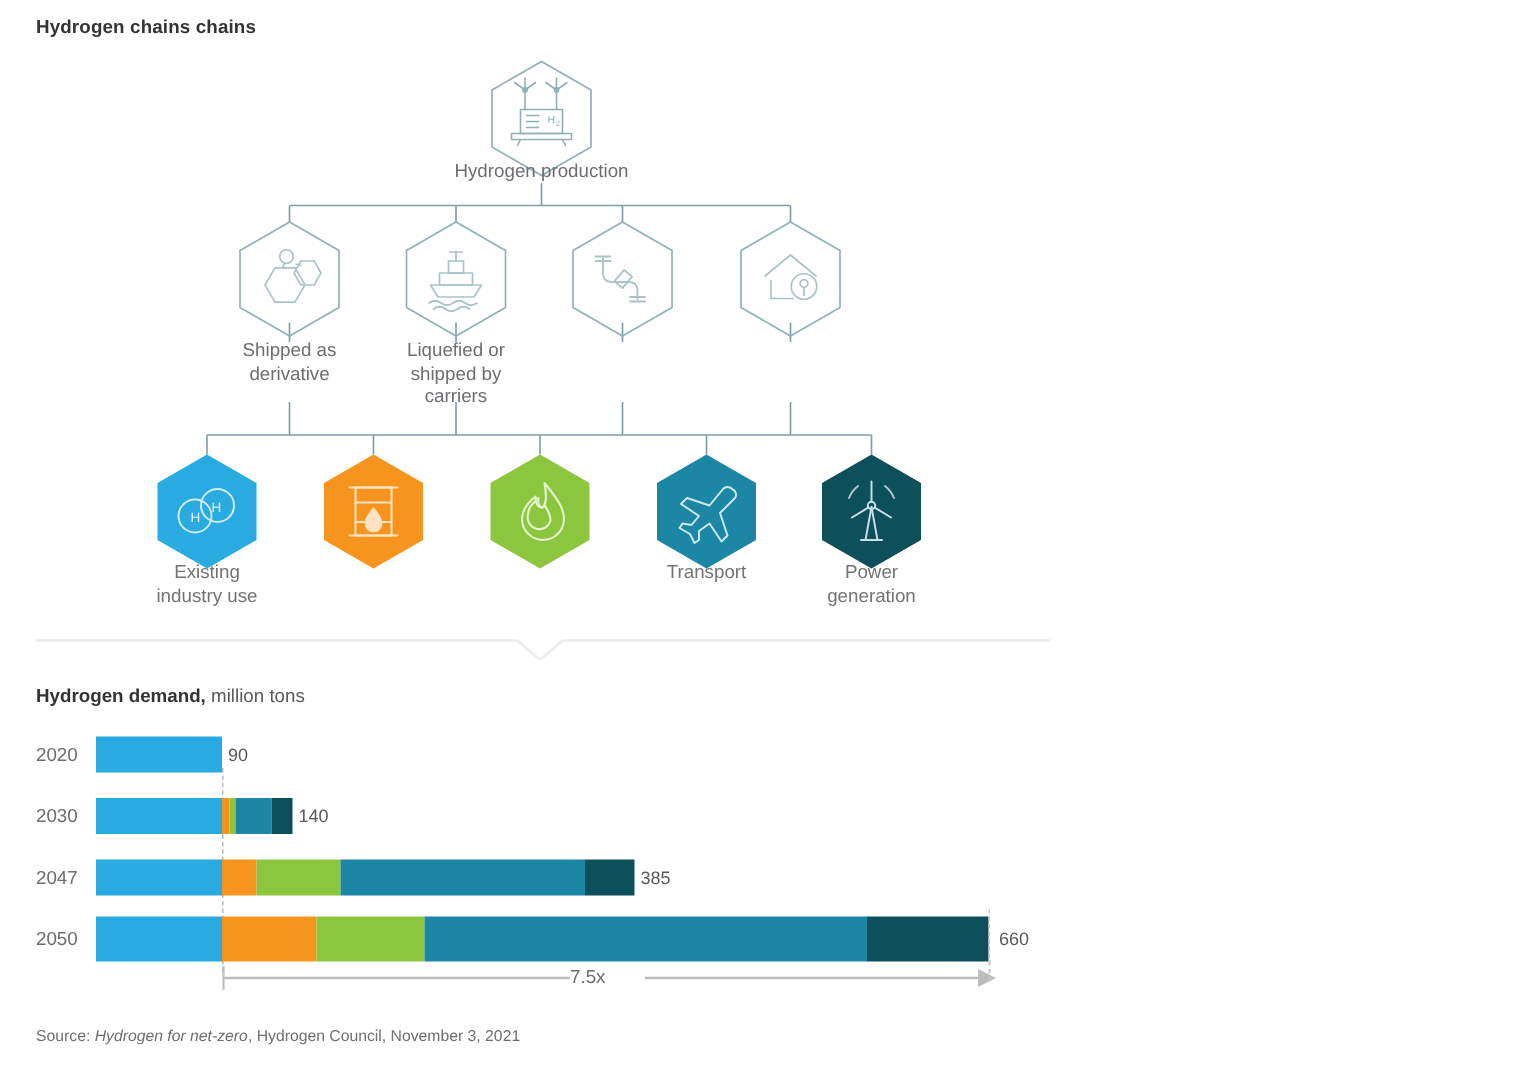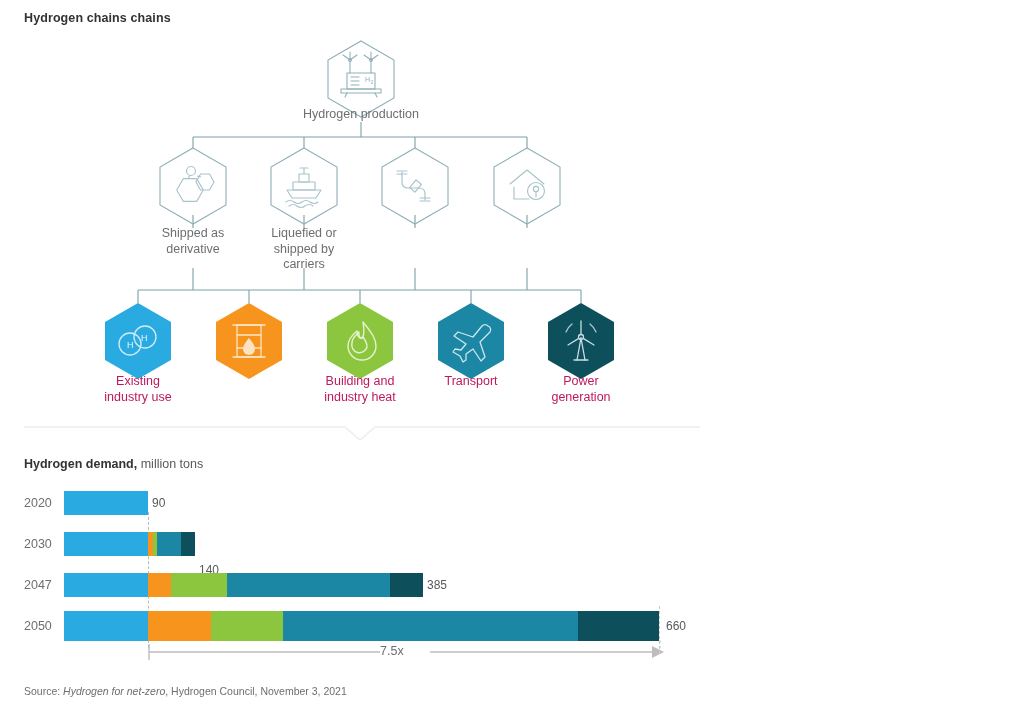--- a/index.html
+++ b/index.html
@@ -17,21 +17,21 @@
   }
 
   
   .diagram{position:absolute;left:0;top:0;width:1024px;height:440px;}
 
   
   .nlabel{
     position:absolute;text-align:center;font-size:12.5px;color:#6d6e71;
     line-height:15.5px;white-space:pre-line;
   }
-  .nlabel.dark{color:#be185d;}
+  .nlabel.dark{color:#737373;}
 
   
   .chart-title{
     position:absolute;left:24px;top:457px;font-size:12.5px;color:#333;
   }
   .chart-title b{font-weight:bold;}
   .chart-title span{font-weight:normal;color:#58595b;}
 
   .rowlabel{
     position:absolute;font-size:12.5px;color:#6d6e71;text-align:left;
@@ -249,22 +249,20 @@
   <div class="nlabel" style="left:281px;top:107px;width:160px;">Hydrogen production</div>
 
   <div class="nlabel" style="left:133px;top:226px;width:120px;">Shipped as
 derivative</div>
   <div class="nlabel" style="left:244px;top:226px;width:120px;">Liquefied or
 shipped by
 carriers</div>
 
   <div class="nlabel dark" style="left:83px;top:374px;width:110px;">Existing
 industry use</div>
-  <div class="nlabel dark" style="left:300px;top:374px;width:120px;">Building and
-industry heat</div>
   <div class="nlabel dark" style="left:411px;top:374px;width:120px;">Transport</div>
   <div class="nlabel dark" style="left:521px;top:374px;width:120px;">Power
 generation</div>
 
   <div class="chart-title">
     <b>Hydrogen demand,</b>
     <span>million tons</span>
   </div>
 
   <div>
@@ -279,21 +277,21 @@
     <div class="valuelabel" style="left:152px;top:496px;">90</div>
 
     <div class="rowlabel" style="left:24px;top:537px;">2030</div>
     <div class="bar" style="left:64px;top:532px;width:131px;">
       <div class="seg" style="left:0px;width:84px;background:#29ABE2;"></div>
       <div class="seg" style="left:84px;width:4.7px;background:#F7941E;"></div>
       <div class="seg" style="left:88.7px;width:4.7px;background:#8CC63F;"></div>
       <div class="seg" style="left:93.4px;width:23.3px;background:#1B87A5;"></div>
       <div class="seg" style="left:116.7px;width:14px;background:#0E4F5C;"></div>
     </div>
-    <div class="valuelabel" style="left:199px;top:563px;">140</div>
+    <div class="valuelabel" style="left:199px;top:537px;">140</div>
 
     <div class="rowlabel" style="left:24px;top:578px;">2047</div>
     <div class="bar" style="left:64px;top:573px;width:359px;">
       <div class="seg" style="left:0px;width:84px;background:#29ABE2;"></div>
       <div class="seg" style="left:84px;width:23.3px;background:#F7941E;"></div>
       <div class="seg" style="left:107.3px;width:56px;background:#8CC63F;"></div>
       <div class="seg" style="left:163.3px;width:163.1px;background:#1B87A5;"></div>
       <div class="seg" style="left:326.4px;width:32.6px;background:#0E4F5C;"></div>
     </div>
     <div class="valuelabel" style="left:427px;top:578px;">385</div>

